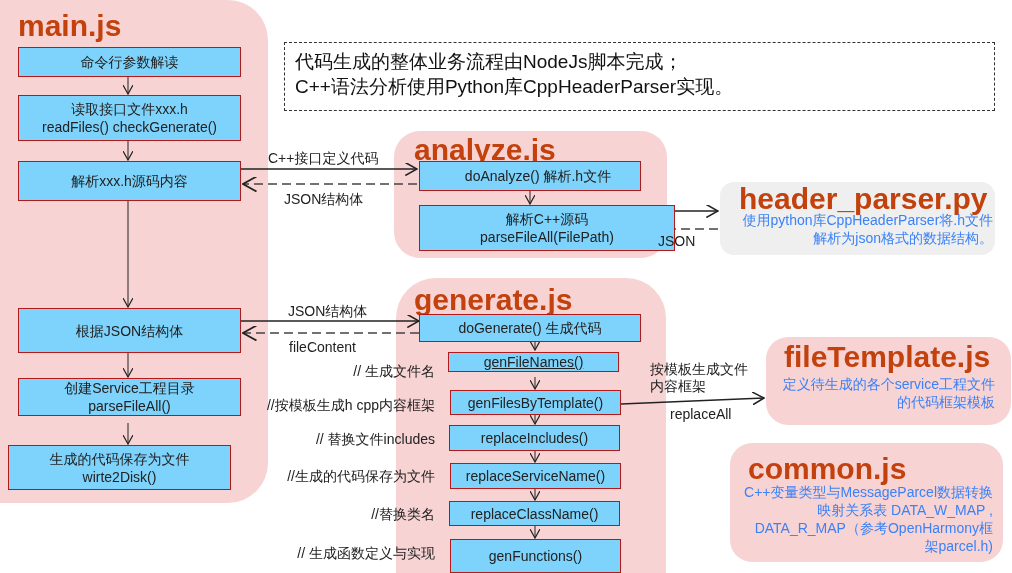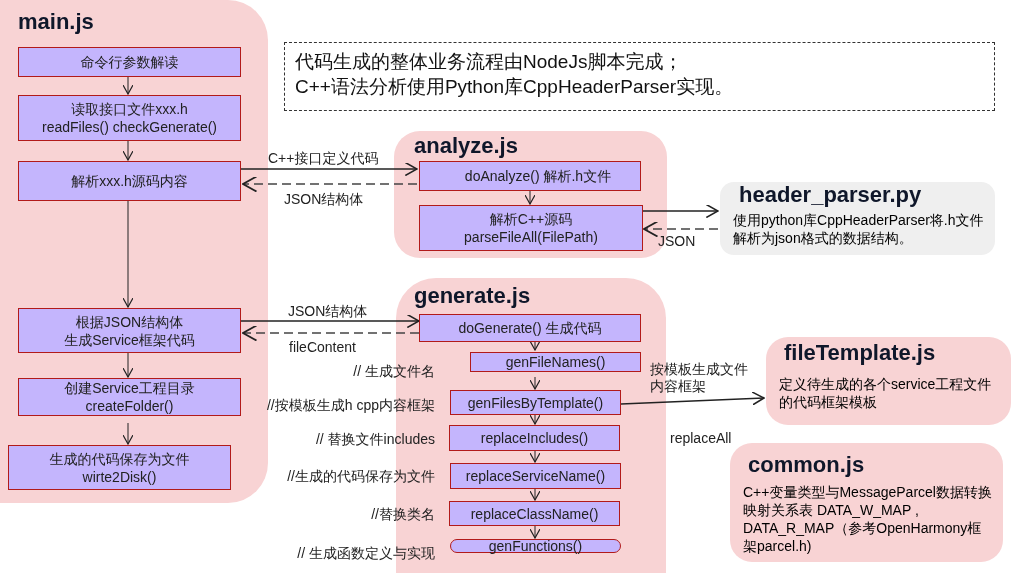--- a/index.html
+++ b/index.html
@@ -1,26 +1,26 @@
 <!DOCTYPE html>
 <html><head>
 <meta charset="utf-8">
 <style>
   html, body { margin:0; padding:0; background:#ffffff; }
   body { width:1012px; height:573px; position:relative; overflow:hidden;
          font-family:"Liberation Sans","DejaVu Sans",sans-serif; color:#222; }
   .group { position:absolute; background:#f8d3d4; border-radius:34px; }
   .group.gray { background:#efefef; border-radius:14px; }
-  .gtitle { position:absolute; font-weight:bold; font-size:22px; color:#0f172a; white-space:nowrap; }
-  .node { position:absolute; background:#c4b5fd; border:1.5px solid #b21a1a; box-sizing:border-box;
+  .gtitle { position:absolute; font-weight:bold; font-size:30px; color:#c2410c; white-space:nowrap; }
+  .node { position:absolute; background:#7dd3fc; border:1.5px solid #b21a1a; box-sizing:border-box;
           display:flex; flex-direction:column; align-items:center; justify-content:center;
           font-size:14px; line-height:18px; text-align:center; color:#222; }
   .label { position:absolute; font-size:14px; line-height:17px; color:#222; white-space:nowrap; }
   .label.right { text-align:right; }
-  .desc { position:absolute; font-size:14px; line-height:18px; color:#000000; }
+  .desc { position:absolute; font-size:14px; line-height:18px; color:#3b82f6;text-align:right; }
   .note { position:absolute; border:1.5px dashed #333; box-sizing:border-box; padding:6px 10px;
           font-size:19px; line-height:25px; color:#111; }
   svg.lines { position:absolute; left:0; top:0; width:1012px; height:573px; pointer-events:none; }
 </style>
 </head>
 <body>
 
 <div class="group" style="left:0;top:0;width:268px;height:503px;border-radius:0 40px 40px 0;"></div>
 <div class="group" style="left:394px;top:131px;width:273px;height:127px;border-radius:26px;"></div>
 <div class="group gray" style="left:720px;top:182px;width:275px;height:73px;"></div>
@@ -77,63 +77,62 @@
 </div>
 <div class="node" style="left:18px;top:95px;width:223px;height:46px;">
   <span>读取接口文件xxx.h</span>
   <span>readFiles() checkGenerate()</span>
 </div>
 <div class="node" style="left:18px;top:161px;width:223px;height:40px;">
   <span>解析xxx.h源码内容</span>
 </div>
 <div class="node" style="left:18px;top:308px;width:223px;height:45px;">
   <span>根据JSON结构体</span>
-  <span>生成Service框架代码</span>
 </div>
 <div class="node" style="left:18px;top:378px;width:223px;height:38px;">
   <span>创建Service工程目录</span>
-  <span>createFolder()</span>
+  <span>parseFileAll()</span>
 </div>
 <div class="node" style="left:8px;top:445px;width:223px;height:45px;">
   <span>生成的代码保存为文件</span>
   <span>wirte2Disk()</span>
 </div>
 
 <div class="gtitle" style="left:414px;top:133px;">analyze.js</div>
 <div class="node" style="left:419px;top:161px;width:222px;height:30px;padding-left:16px;">
   <span>doAnalyze() 解析.h文件</span>
 </div>
-<div class="node" style="left:419px;top:205px;width:224px;height:46px;">
+<div class="node" style="left:419px;top:205px;width:256px;height:46px;">
   <span>解析C++源码</span>
   <span>parseFileAll(FilePath)</span>
 </div>
 
 <div class="gtitle" style="left:739px;top:182px;">header_parser.py</div>
 <div class="desc" style="left:733px;top:211px;width:260px;">使用python库CppHeaderParser将.h文件解析为json格式的数据结构。</div>
 
 <div class="gtitle" style="left:414px;top:283px;">generate.js</div>
 <div class="node" style="left:419px;top:314px;width:222px;height:28px;">
   <span>doGenerate() 生成代码</span>
 </div>
-<div class="node" style="left:470px;top:352px;width:171px;height:20px;">
+<div class="node" style="left:448px;top:352px;width:171px;height:20px;text-decoration:underline;">
   <span>genFileNames()</span>
 </div>
 <div class="node" style="left:450px;top:390px;width:171px;height:25px;">
   <span>genFilesByTemplate()</span>
 </div>
 <div class="node" style="left:449px;top:425px;width:171px;height:26px;">
   <span>replaceIncludes()</span>
 </div>
 <div class="node" style="left:450px;top:463px;width:171px;height:26px;">
   <span>replaceServiceName()</span>
 </div>
 <div class="node" style="left:449px;top:501px;width:171px;height:25px;">
   <span>replaceClassName()</span>
 </div>
-<div class="node" style="left:450px;top:539px;width:171px;height:14px;border-radius:12px;">
+<div class="node" style="left:450px;top:539px;width:171px;height:34px;">
   <span>genFunctions()</span>
 </div>
 
 <div class="label right" style="right:577px;top:363px;">// 生成文件名</div>
 <div class="label right" style="right:577px;top:397px;">//按模板生成h cpp内容框架</div>
 <div class="label right" style="right:577px;top:431px;">// 替换文件includes</div>
 <div class="label right" style="right:577px;top:468px;">//生成的代码保存为文件</div>
 <div class="label right" style="right:577px;top:506px;">//替换类名</div>
 <div class="label right" style="right:577px;top:545px;">// 生成函数定义与实现</div>
 
@@ -143,13 +142,13 @@
 <div class="gtitle" style="left:748px;top:452px;">common.js</div>
 <div class="desc" style="left:743px;top:483px;width:250px;">C++变量类型与MessageParcel数据转换映射关系表 DATA_W_MAP , DATA_R_MAP（参考OpenHarmony框架parcel.h)</div>
 
 <div class="label" style="left:268px;top:150px;">C++接口定义代码</div>
 <div class="label" style="left:284px;top:191px;">JSON结构体</div>
 <div class="label" style="left:658px;top:233px;">JSON</div>
 <div class="label" style="left:288px;top:303px;">JSON结构体</div>
 <div class="label" style="left:289px;top:339px;">fileContent</div>
 <div class="label" style="left:650px;top:361px;">按模板生成文件</div>
 <div class="label" style="left:650px;top:378px;">内容框架</div>
-<div class="label" style="left:670px;top:406px;margin-top:24px;">replaceAll</div>
+<div class="label" style="left:670px;top:406px;">replaceAll</div>
 
 </body></html>

